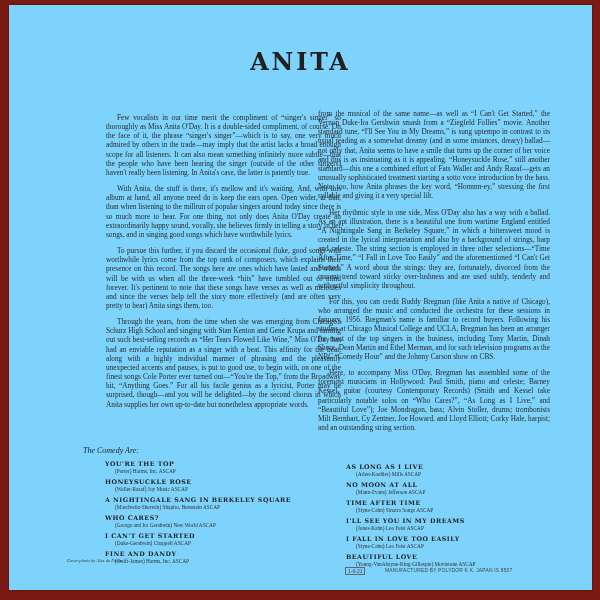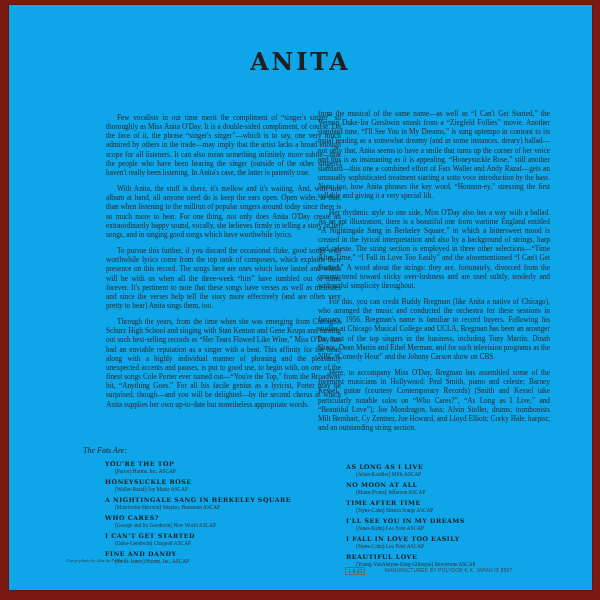--- a/index.html
+++ b/index.html
@@ -5,21 +5,21 @@
   html, body { margin:0; padding:0; }
   body {
     width:600px; height:600px; overflow:hidden;
     background:#7a1a12;
     position:relative;
     font-family:"Liberation Serif", "DejaVu Serif", serif;
     color:#1e1e1e;
   }
   .cover {
     position:absolute; left:9px; top:5px; width:583px; height:585px;
-    background:#0ea5e9;
+    background:#7dd3fc;
     box-shadow: 0 0 2px rgba(0,0,0,0.5);
   }
   .title {
     position:absolute; left:0; width:100%; top:42px; text-align:center;
     font-family:"DejaVu Serif", serif; font-size:25px; font-weight:bold;
     letter-spacing:3px; color:#202020; transform:scaleX(0.95);
   }
   .subtitle {
     position:absolute; left:0; width:100%; top:76px; text-align:center;
     font-family:"DejaVu Serif", serif; font-size:11.5px; font-weight:bold;
@@ -72,21 +72,21 @@
     <p>Through the years, from the time when she was emerging from Chicago's Schurz High School and singing with Stan Kenton and Gene Krupa and turning out such best-selling records as “Her Tears Flowed Like Wine,” Miss O'Day has had an enviable reputation as a singer with a beat. This affinity for the beat, along with a highly individual manner of phrasing and the pleasantly unexpected accents and pauses, is put to good use, to begin with, on one of the finest songs Cole Porter ever turned out—“You're the Top,” from the Broadway hit, “Anything Goes.” For all his facile genius as a lyricist, Porter may be surprised, though—and you will be delighted—by the second chorus in which Anita supplies her own up-to-date but nonetheless appropriate words.</p>
   </div>
 
   <div class="col col-right">
     <p style="text-indent:0">from the musical of the same name—as well as “I Can't Get Started,” the Vernon Duke-Ira Gershwin smash from a “Ziegfeld Follies” movie. Another standard tune, “I'll See You in My Dreams,” is sung uptempo in contrast to its usual reading as a somewhat dreamy (and in some instances, dreary) ballad—not only that, Anita seems to have a smile that turns up the corner of her voice and this is as insinuating as it is appealing. “Honeysuckle Rose,” still another standard—this one a combined effort of Fats Waller and Andy Razaf—gets an unusually sophisticated treatment starting a sotto voce introduction by the bass. Note, too, how Anita phrases the key word, “Honnnn-ey,” stressing the first syllable and giving it a very special lilt.</p>
     <p>Her rhythmic style to one side, Miss O'Day also has a way with a ballad. As an apt illustration, there is a beautiful one from wartime England entitled “A Nightingale Sang in Berkeley Square,” in which a bittersweet mood is created in the lyrical interpretation and also by a background of strings, harp and celeste. The string section is employed in three other selections—“Time After Time,” “I Fall in Love Too Easily” and the aforementioned “I Can't Get Started.” A word about the strings: they are, fortunately, divorced from the current trend toward sticky over-lushness and are used subtly, tenderly and with artful simplicity throughout.</p>
     <p>For this, you can credit Buddy Bregman (like Anita a native of Chicago), who arranged the music and conducted the orchestra for these sessions in January, 1956. Bregman's name is familiar to record buyers. Following his studies at Chicago Musical College and UCLA, Bregman has been an arranger for most of the top singers in the business, including Tony Martin, Dinah Shore, Dean Martin and Ethel Merman, and for such television programs as the NBC “Comedy Hour” and the Johnny Carson show on CBS.</p>
     <p>Here, to accompany Miss O'Day, Bregman has assembled some of the foremost musicians in Hollywood: Paul Smith, piano and celeste; Barney Kessel, guitar (courtesy Contemporary Records) (Smith and Kessel take particularly notable solos on “Who Cares?”, “As Long as I Live,” and “Beautiful Love”); Joe Mondragon, bass; Alvin Stoller, drums; trombonists Milt Bernhart, Cy Zentner, Joe Howard, and Lloyd Elliott; Corky Hale, harpist; and an outstanding string section.</p>
   </div>
 
-  <div class="songs-head">The Fats Are:</div>
+  <div class="songs-head">The Comedy Are:</div>
 
   <div class="songlist songs-left">
     <div class="song">
       <div class="song-title">YOU'RE THE TOP</div>
       <div class="song-credit">(Porter) Harms, Inc. ASCAP</div>
     </div>
     <div class="song">
       <div class="song-title">HONEYSUCKLE ROSE</div>
       <div class="song-credit">(Waller-Razaf) Joy Music ASCAP</div>
     </div>

